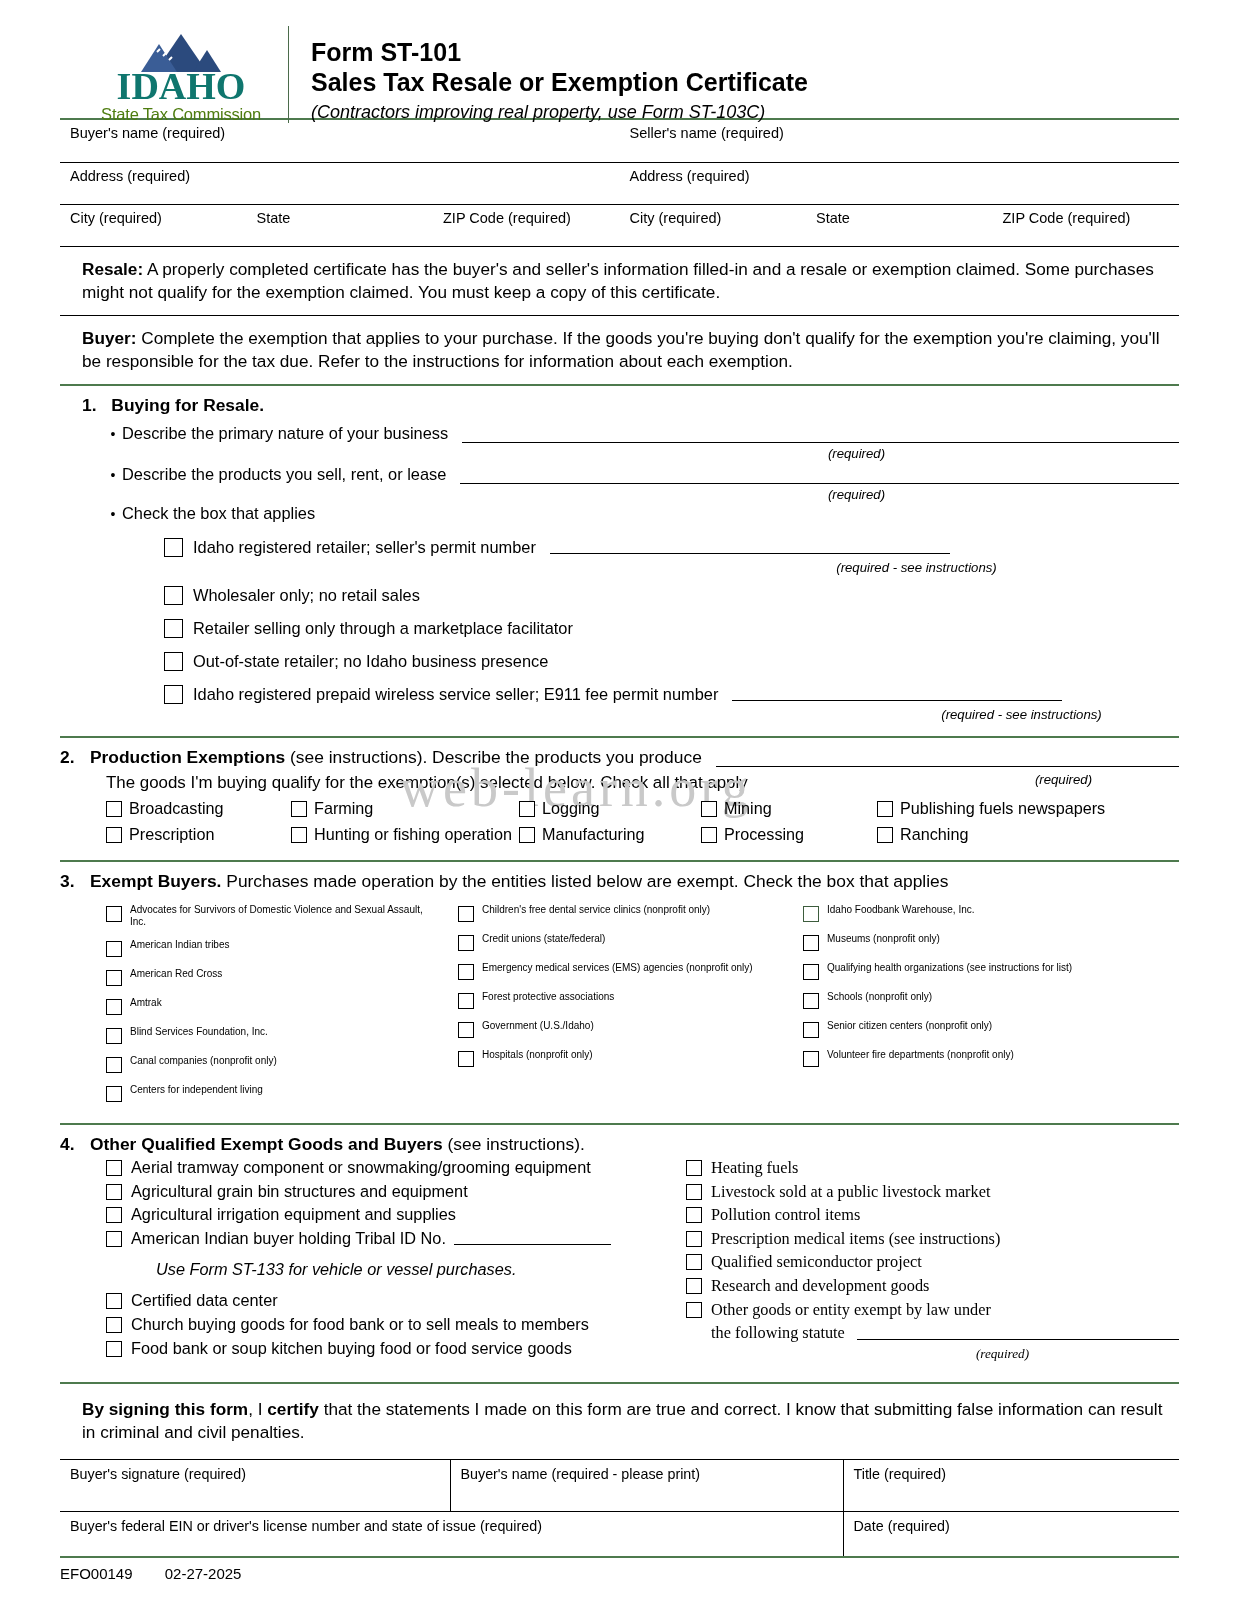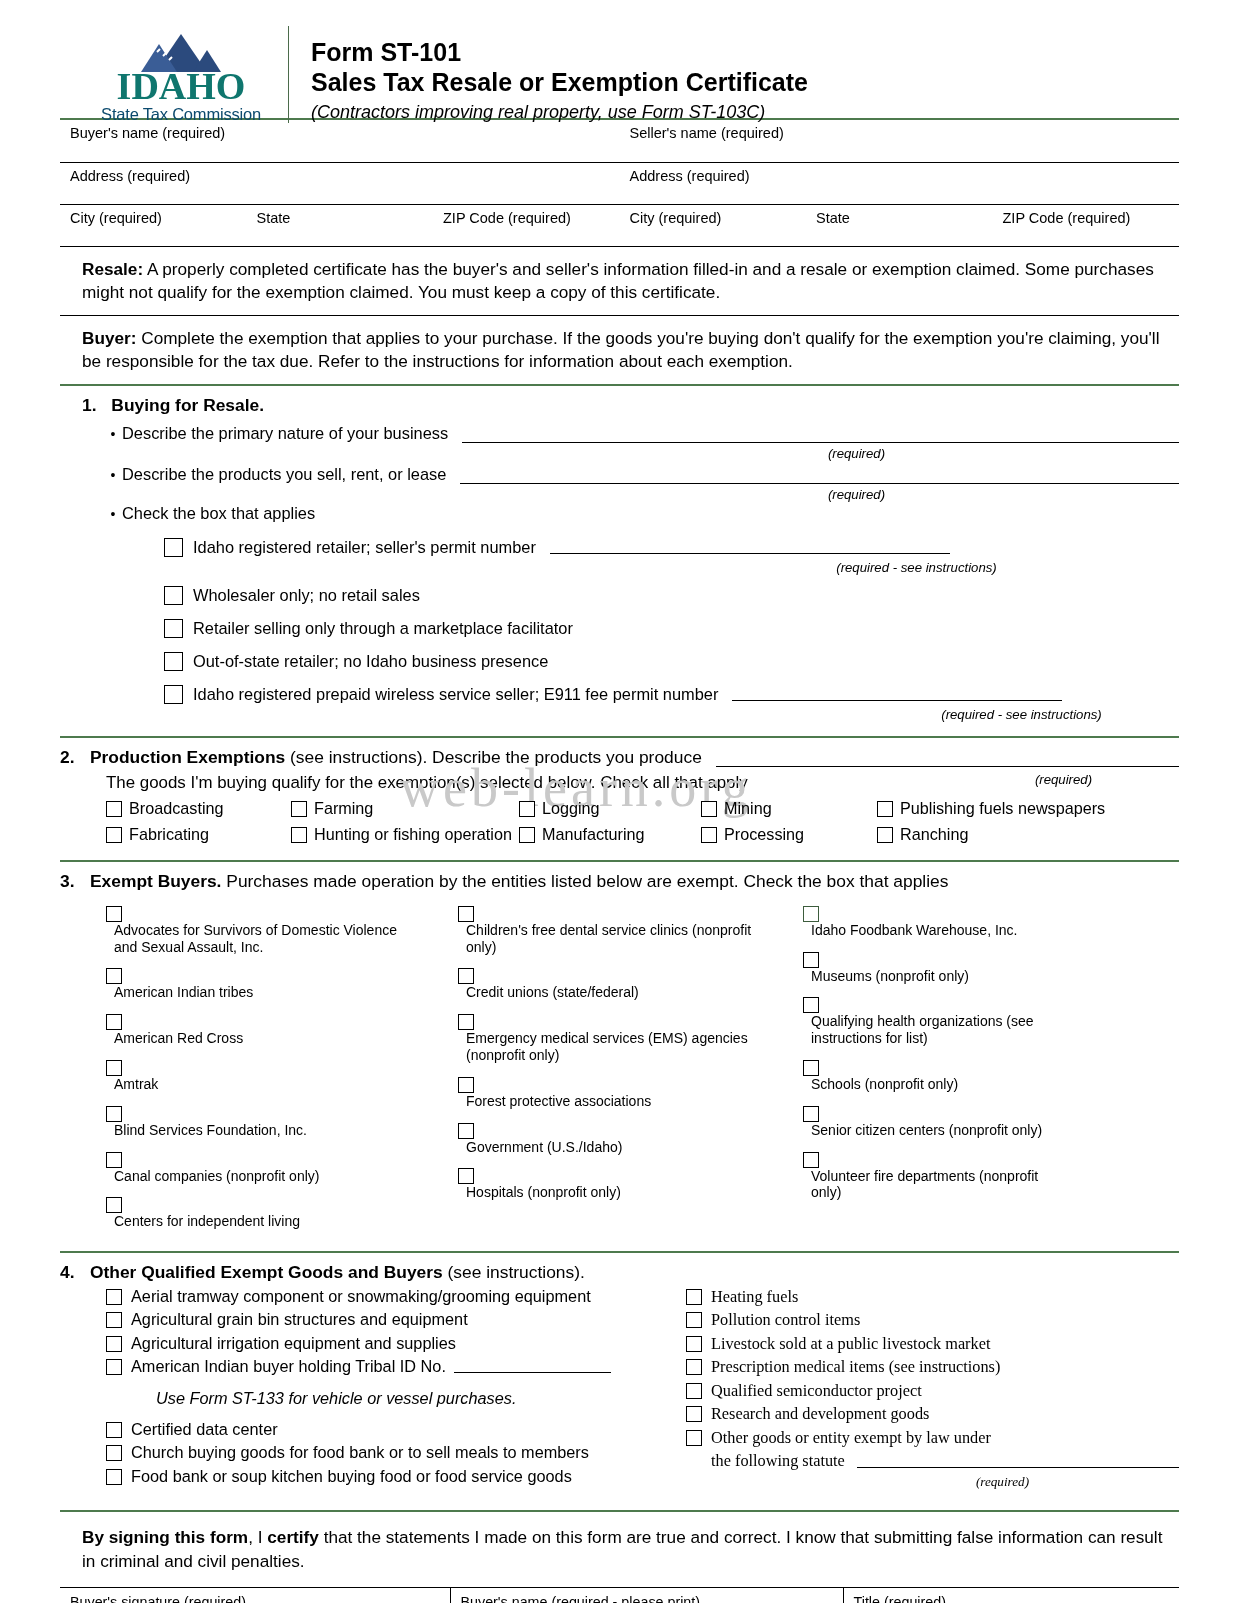--- a/index.html
+++ b/index.html
@@ -49,21 +49,21 @@
     font-family: "Liberation Serif", serif;
     font-weight: bold;
     font-size: 38px;
     color: #0f766e;
     line-height: 0.95;
     letter-spacing: 0px;
     margin-top: -8px;
   }
   .logo-sub {
     font-size: 16.5px;
-    color: #0c4a6e;
+    color: #4d7c0f;
     margin-top: 1px;
     letter-spacing: -0.2px;
     text-align: center;
   }
   .title-block {
     border-left: 1px solid #4b6b4b;
     margin-left: 14px;
     padding-left: 22px;
     padding-top: 12px;
     flex: 1;
@@ -188,21 +188,21 @@
 
   
   .s3-cols {
     display: flex;
     margin: 10px 0 0 46px;
     gap: 0;
   }
   .s3-col-a { width: 352px; }
   .s3-col-b { width: 345px; }
   .s3-col-c { flex: 1; }
-  .s3-cols .cbrow { margin-bottom: 11px; font-size: 14px; flex-direction: column; }
+  .s3-cols .cbrow { margin-bottom: 11px; font-size: 10px; }
   .s3-cols .lab { margin-left: 8px; line-height: 1.2; }
 
   
   .s4-cols { display: flex; margin: 2px 0 0 46px; }
   .s4-col-l { width: 570px; }
   .s4-col-r { flex: 1; padding-left: 10px; font-family: Liberation Serif, serif; }
   .s4-cols .cbrow { margin-bottom: 4px; font-size: 16.3px; }
   .s4-cols .lab { margin-left: 9px; line-height: 1.2; }
   .s4-note {
     font-style: italic;
@@ -398,21 +398,21 @@
         <span class="cb-sm"></span>
         <span class="lab">Mining</span>
       </div>
       <div class="cbrow">
         <span class="cb-sm"></span>
         <span class="lab">Publishing fuels newspapers</span>
       </div>
 
       <div class="cbrow">
         <span class="cb-sm"></span>
-        <span class="lab">Fabricating</span>
+        <span class="lab">Prescription</span>
       </div>
       <div class="cbrow">
         <span class="cb-sm"></span>
         <span class="lab">Hunting or fishing operation</span>
       </div>
       <div class="cbrow">
         <span class="cb-sm"></span>
         <span class="lab">Manufacturing</span>
       </div>
       <div class="cbrow">
@@ -568,25 +568,25 @@
         </div>
       </div>
 
       <div class="s4-col-r">
         <div class="cbrow">
           <span class="cb-sm"></span>
           <span class="lab">Heating fuels</span>
         </div>
         <div class="cbrow">
           <span class="cb-sm"></span>
+          <span class="lab">Livestock sold at a public livestock market</span>
+        </div>
+        <div class="cbrow">
+          <span class="cb-sm"></span>
           <span class="lab">Pollution control items</span>
-        </div>
-        <div class="cbrow">
-          <span class="cb-sm"></span>
-          <span class="lab">Livestock sold at a public livestock market</span>
         </div>
         <div class="cbrow">
           <span class="cb-sm"></span>
           <span class="lab">Prescription medical items (see instructions)</span>
         </div>
         <div class="cbrow">
           <span class="cb-sm"></span>
           <span class="lab">Qualified semiconductor project</span>
         </div>
         <div class="cbrow">

